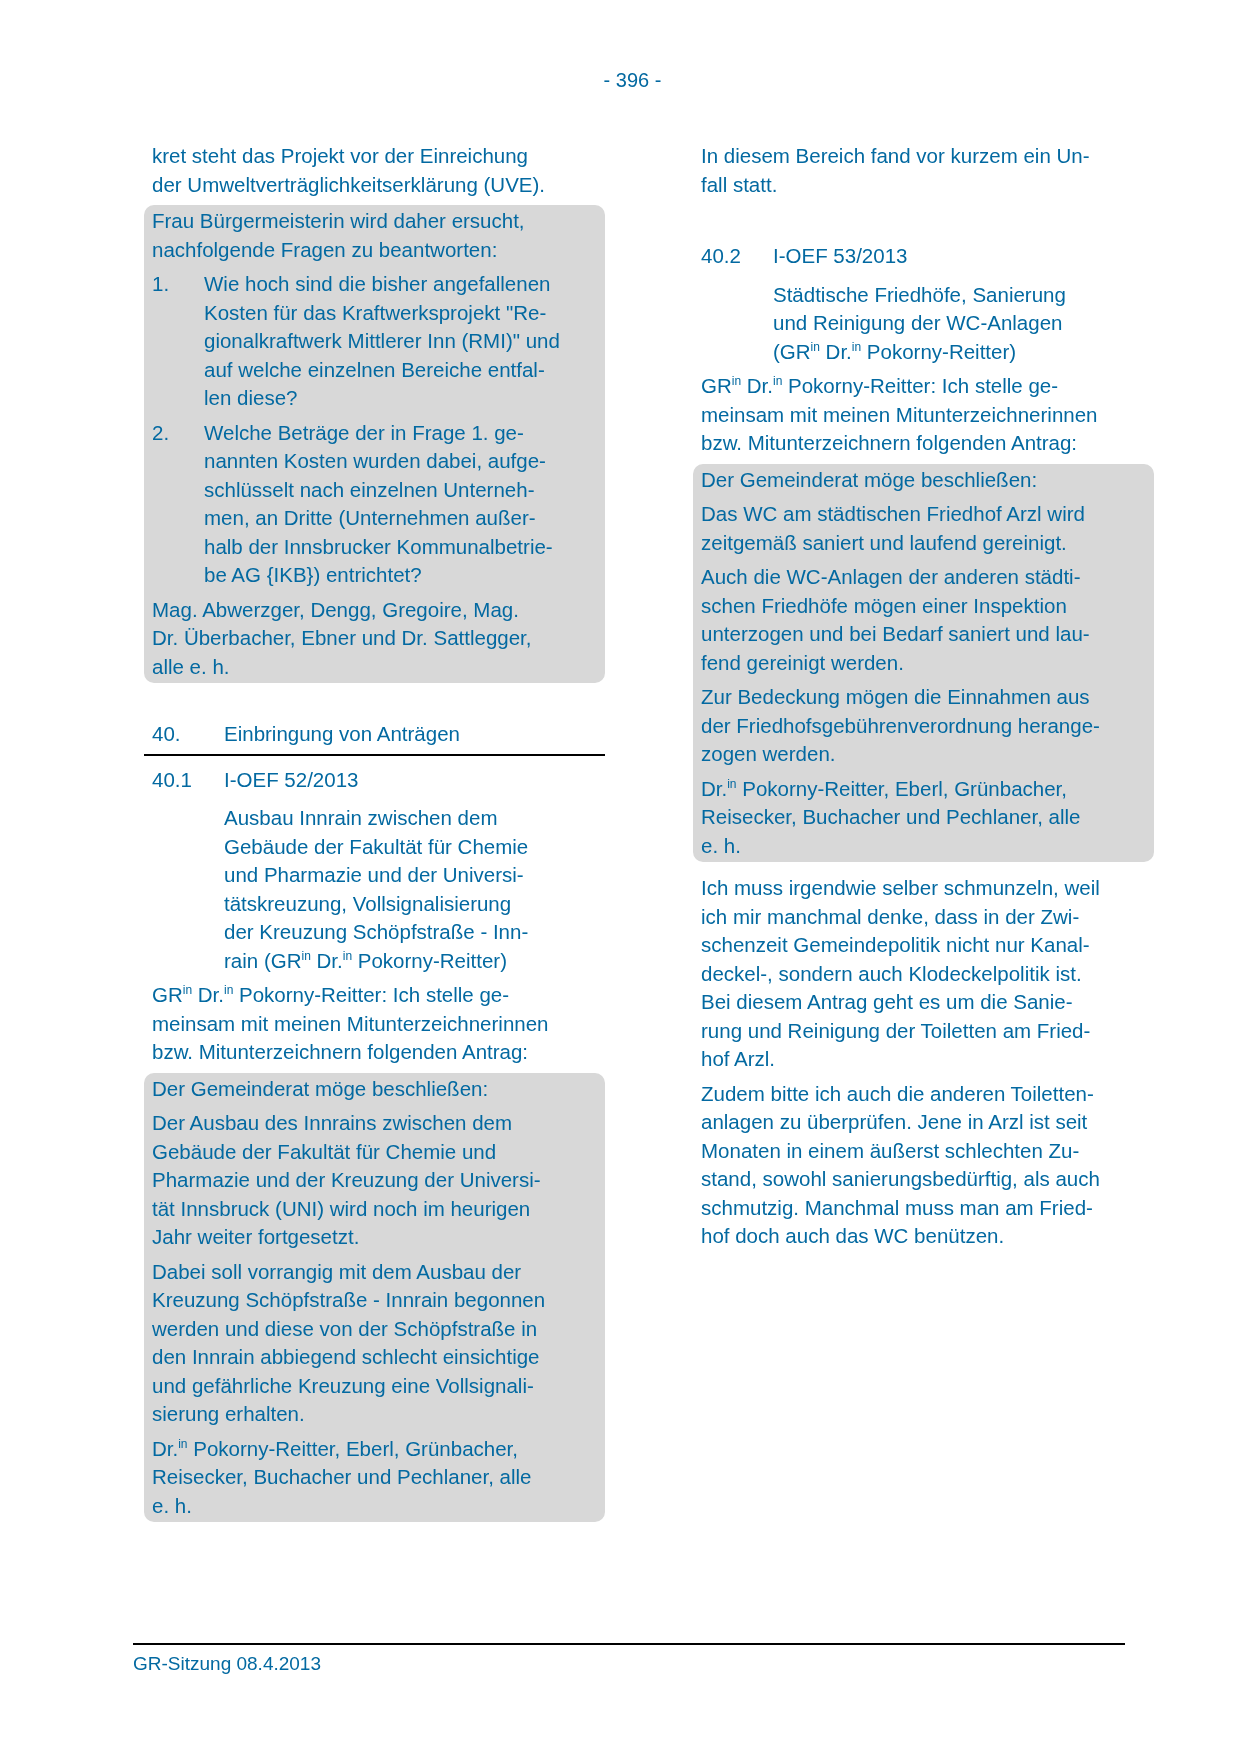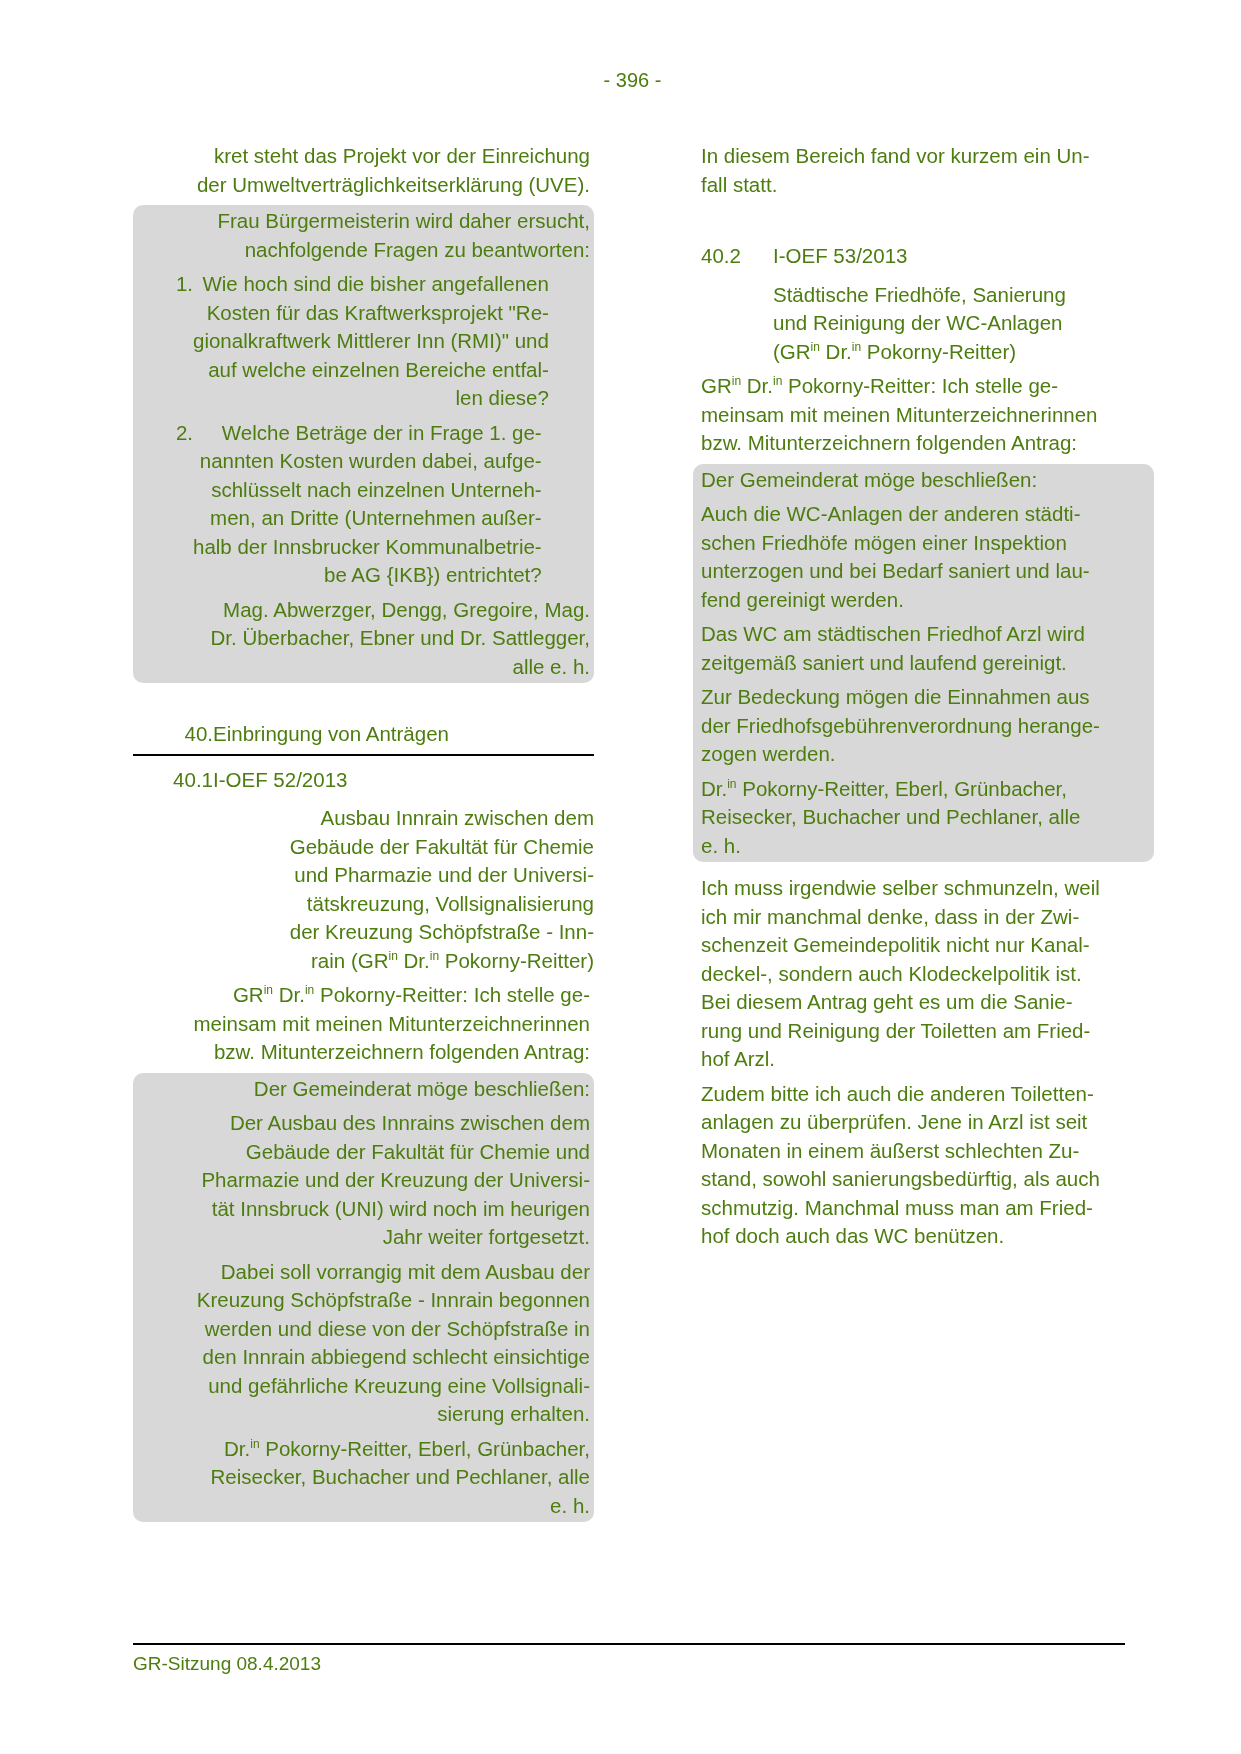--- a/index.html
+++ b/index.html
@@ -2,32 +2,32 @@
 <html><head>
 <meta charset="utf-8">
 <style>
   html, body { margin: 0; padding: 0; background: #ffffff; }
   .page {
     position: relative;
     width: 1241px;
     height: 1754px;
     background: #ffffff;
     font-family: "Liberation Sans", "DejaVu Sans", sans-serif;
-    color: #4d7c0f;
+    color: #0369a1;
     font-size: 20.5px;
     line-height: 28.5px;
   }
   .pagenum {
     position: absolute;
     left: 140px; top: 66px; width: 985px;
     text-align: center;
     font-size: 20px;
   }
   .col { position: absolute; top: 142px; width: 461px; }
-  .col-left  { left: 133px; text-align: right; }
+  .col-left  { left: 144px; }
   .col-right { left: 693px; }
 
   .para, .li-text, .subject, .h-row, .seg { white-space: pre; }
   .para { margin: 0 0 6px 0; padding: 0 4px 0 8px; }
   .graybox { background: #d8d8d8; padding: 2px 0; margin: 0 0 6px 0; border-radius: 10px; }
   .graybox .para:last-child { margin-bottom: 0; }
   .box-questions { margin-top: 6px; }
 
   .li-row { display: flex; margin: 0 0 6px 0; padding-left: 8px; }
   .li-num { flex: none; width: 52px; }
@@ -145,26 +145,26 @@
     <div class="subject seg"><span>Städtische Friedhöfe, Sanierung
 und Reinigung der WC-Anlagen
 (GR</span><sup>in</sup><span> Dr.</span><sup>in</sup><span> Pokorny-Reitter)</span></div>
 
     <p class="para seg speaker"><span>GR</span><sup>in</sup><span> Dr.</span><sup>in</sup><span> Pokorny-Reitter: Ich stelle ge-
 meinsam mit meinen Mitunterzeichnerinnen
 bzw. Mitunterzeichnern folgenden Antrag:</span></p>
 
     <div class="graybox">
       <p class="para">Der Gemeinderat möge beschließen:</p>
+      <p class="para">Das WC am städtischen Friedhof Arzl wird
+zeitgemäß saniert und laufend gereinigt.</p>
       <p class="para">Auch die WC-Anlagen der anderen städti-
 schen Friedhöfe mögen einer Inspektion
 unterzogen und bei Bedarf saniert und lau-
 fend gereinigt werden.</p>
-      <p class="para">Das WC am städtischen Friedhof Arzl wird
-zeitgemäß saniert und laufend gereinigt.</p>
       <p class="para">Zur Bedeckung mögen die Einnahmen aus
 der Friedhofsgebührenverordnung herange-
 zogen werden.</p>
       <p class="para seg"><span>Dr.</span><sup>in</sup><span> Pokorny-Reitter, Eberl, Grünbacher,
 Reisecker, Buchacher und Pechlaner, alle
 e. h.</span></p>
     </div>
 
     <p class="para comment">Ich muss irgendwie selber schmunzeln, weil
 ich mir manchmal denke, dass in der Zwi-

